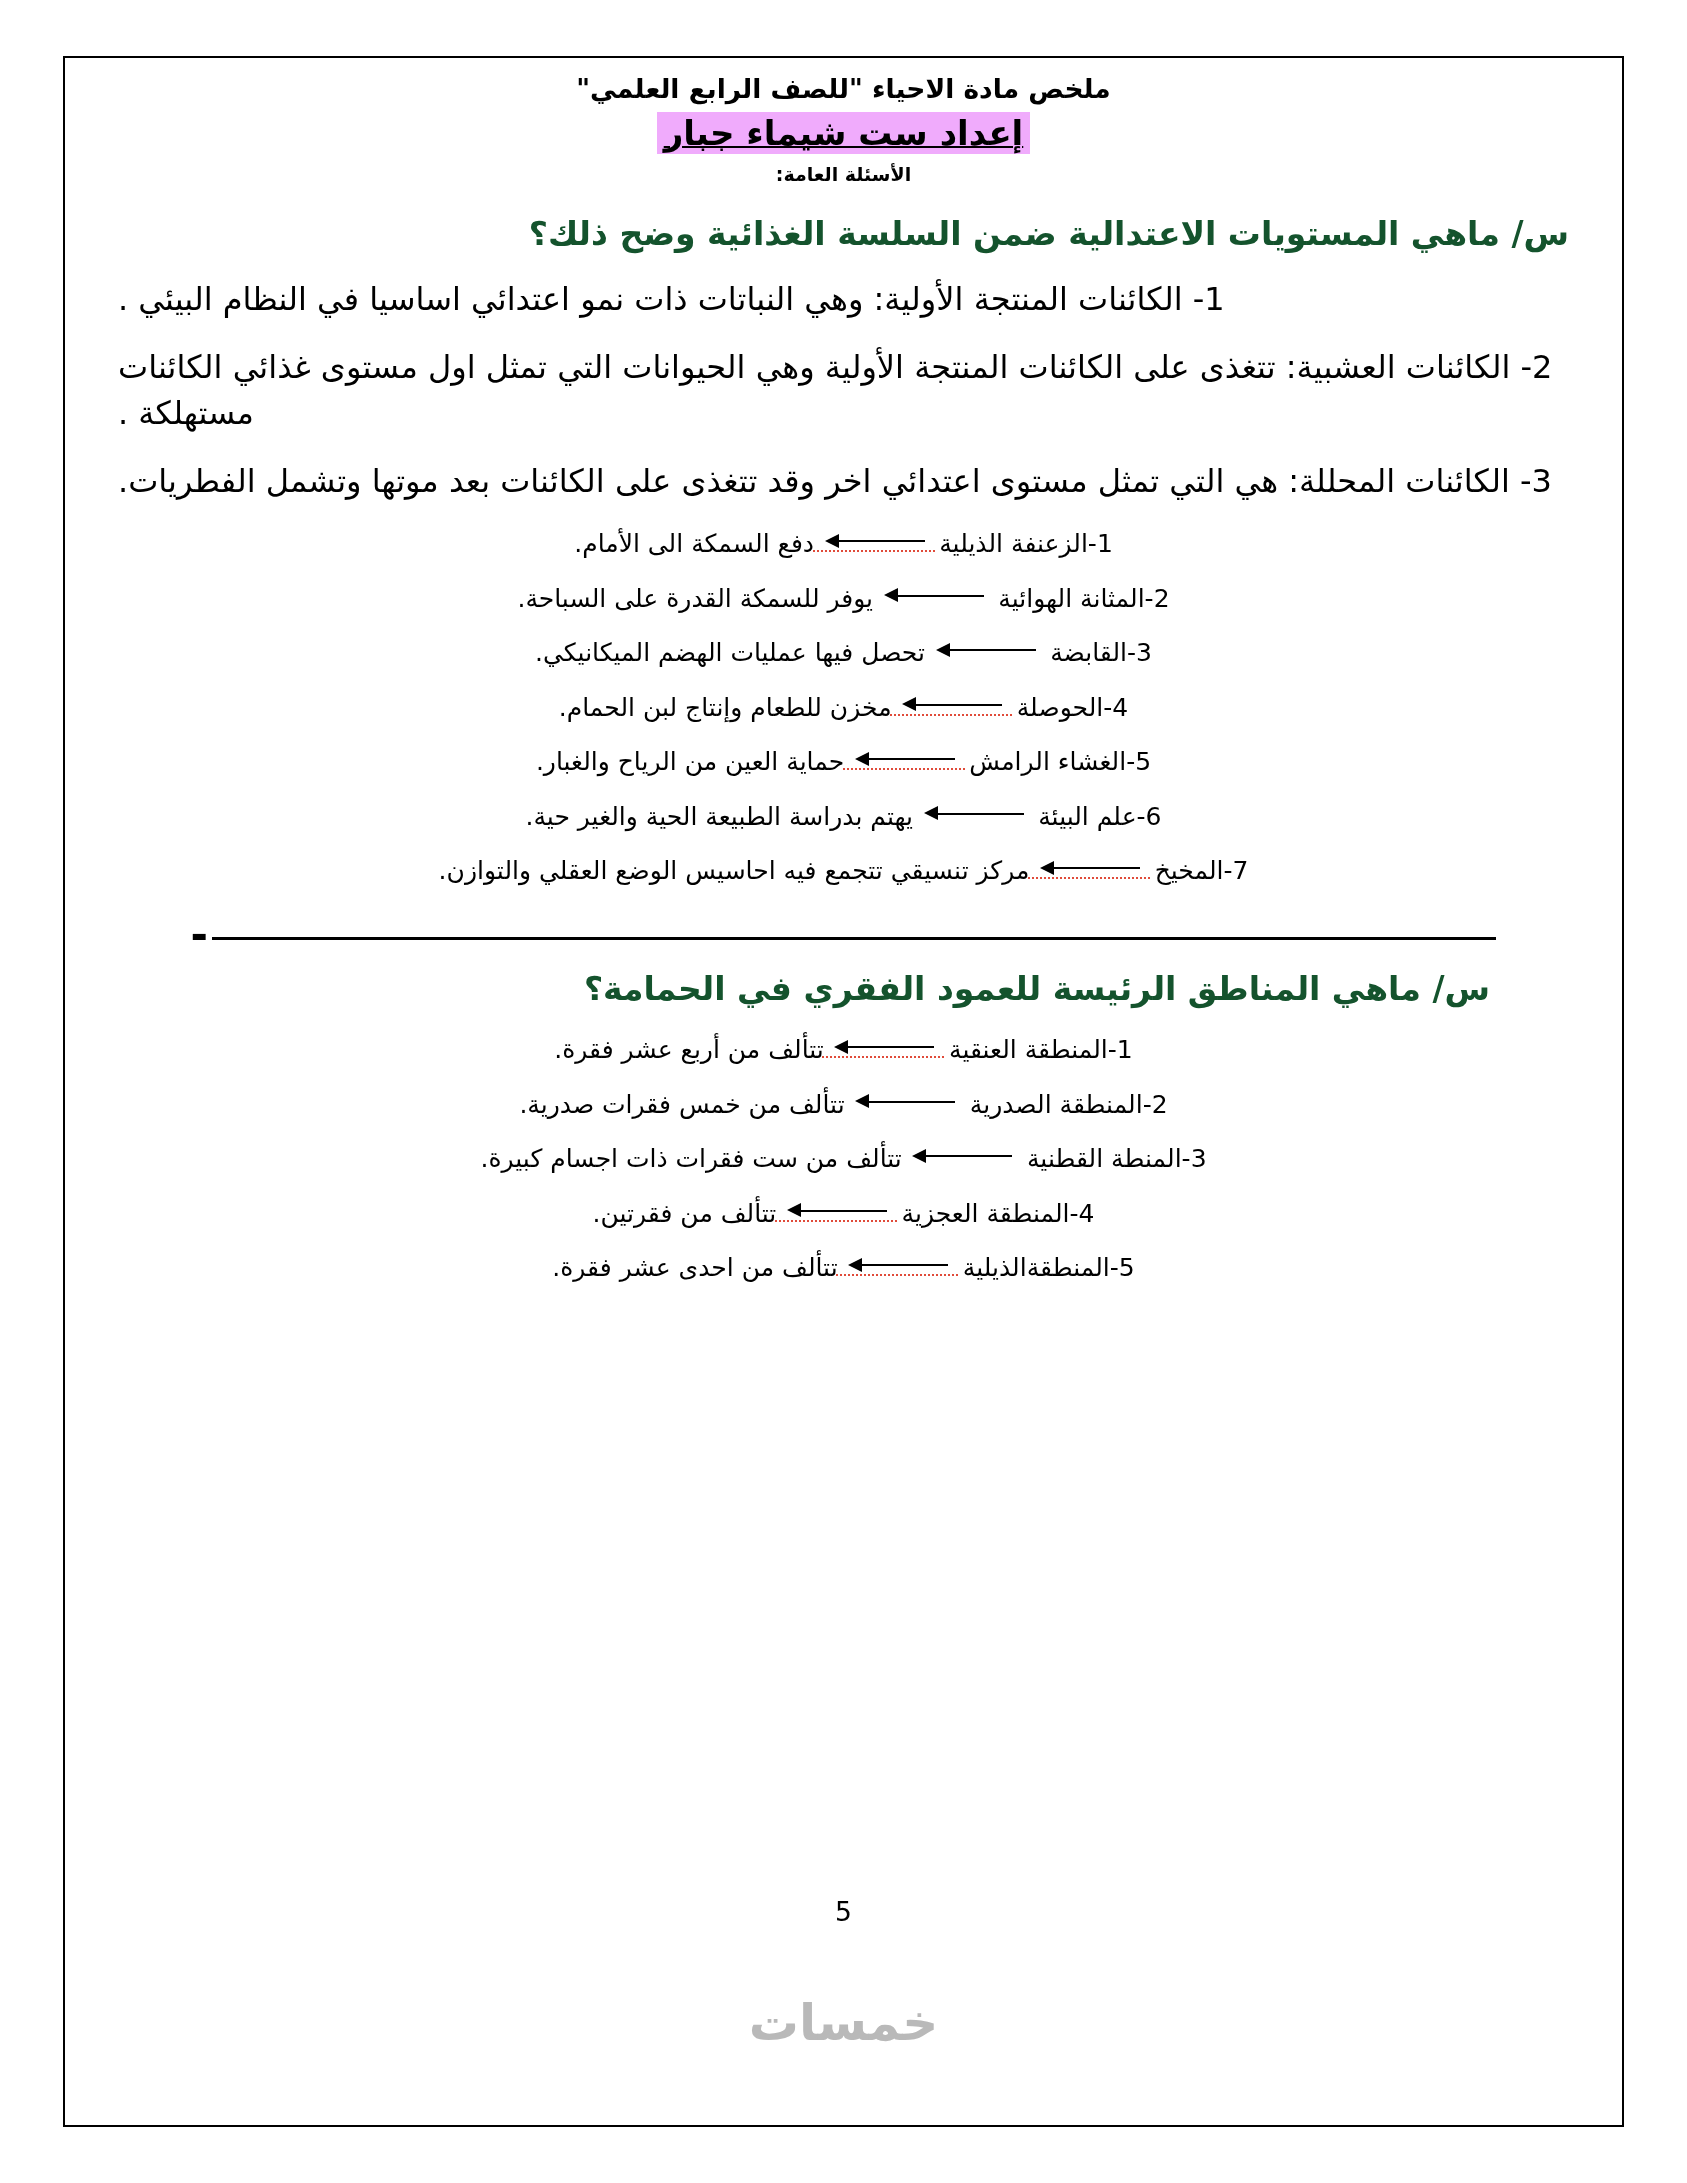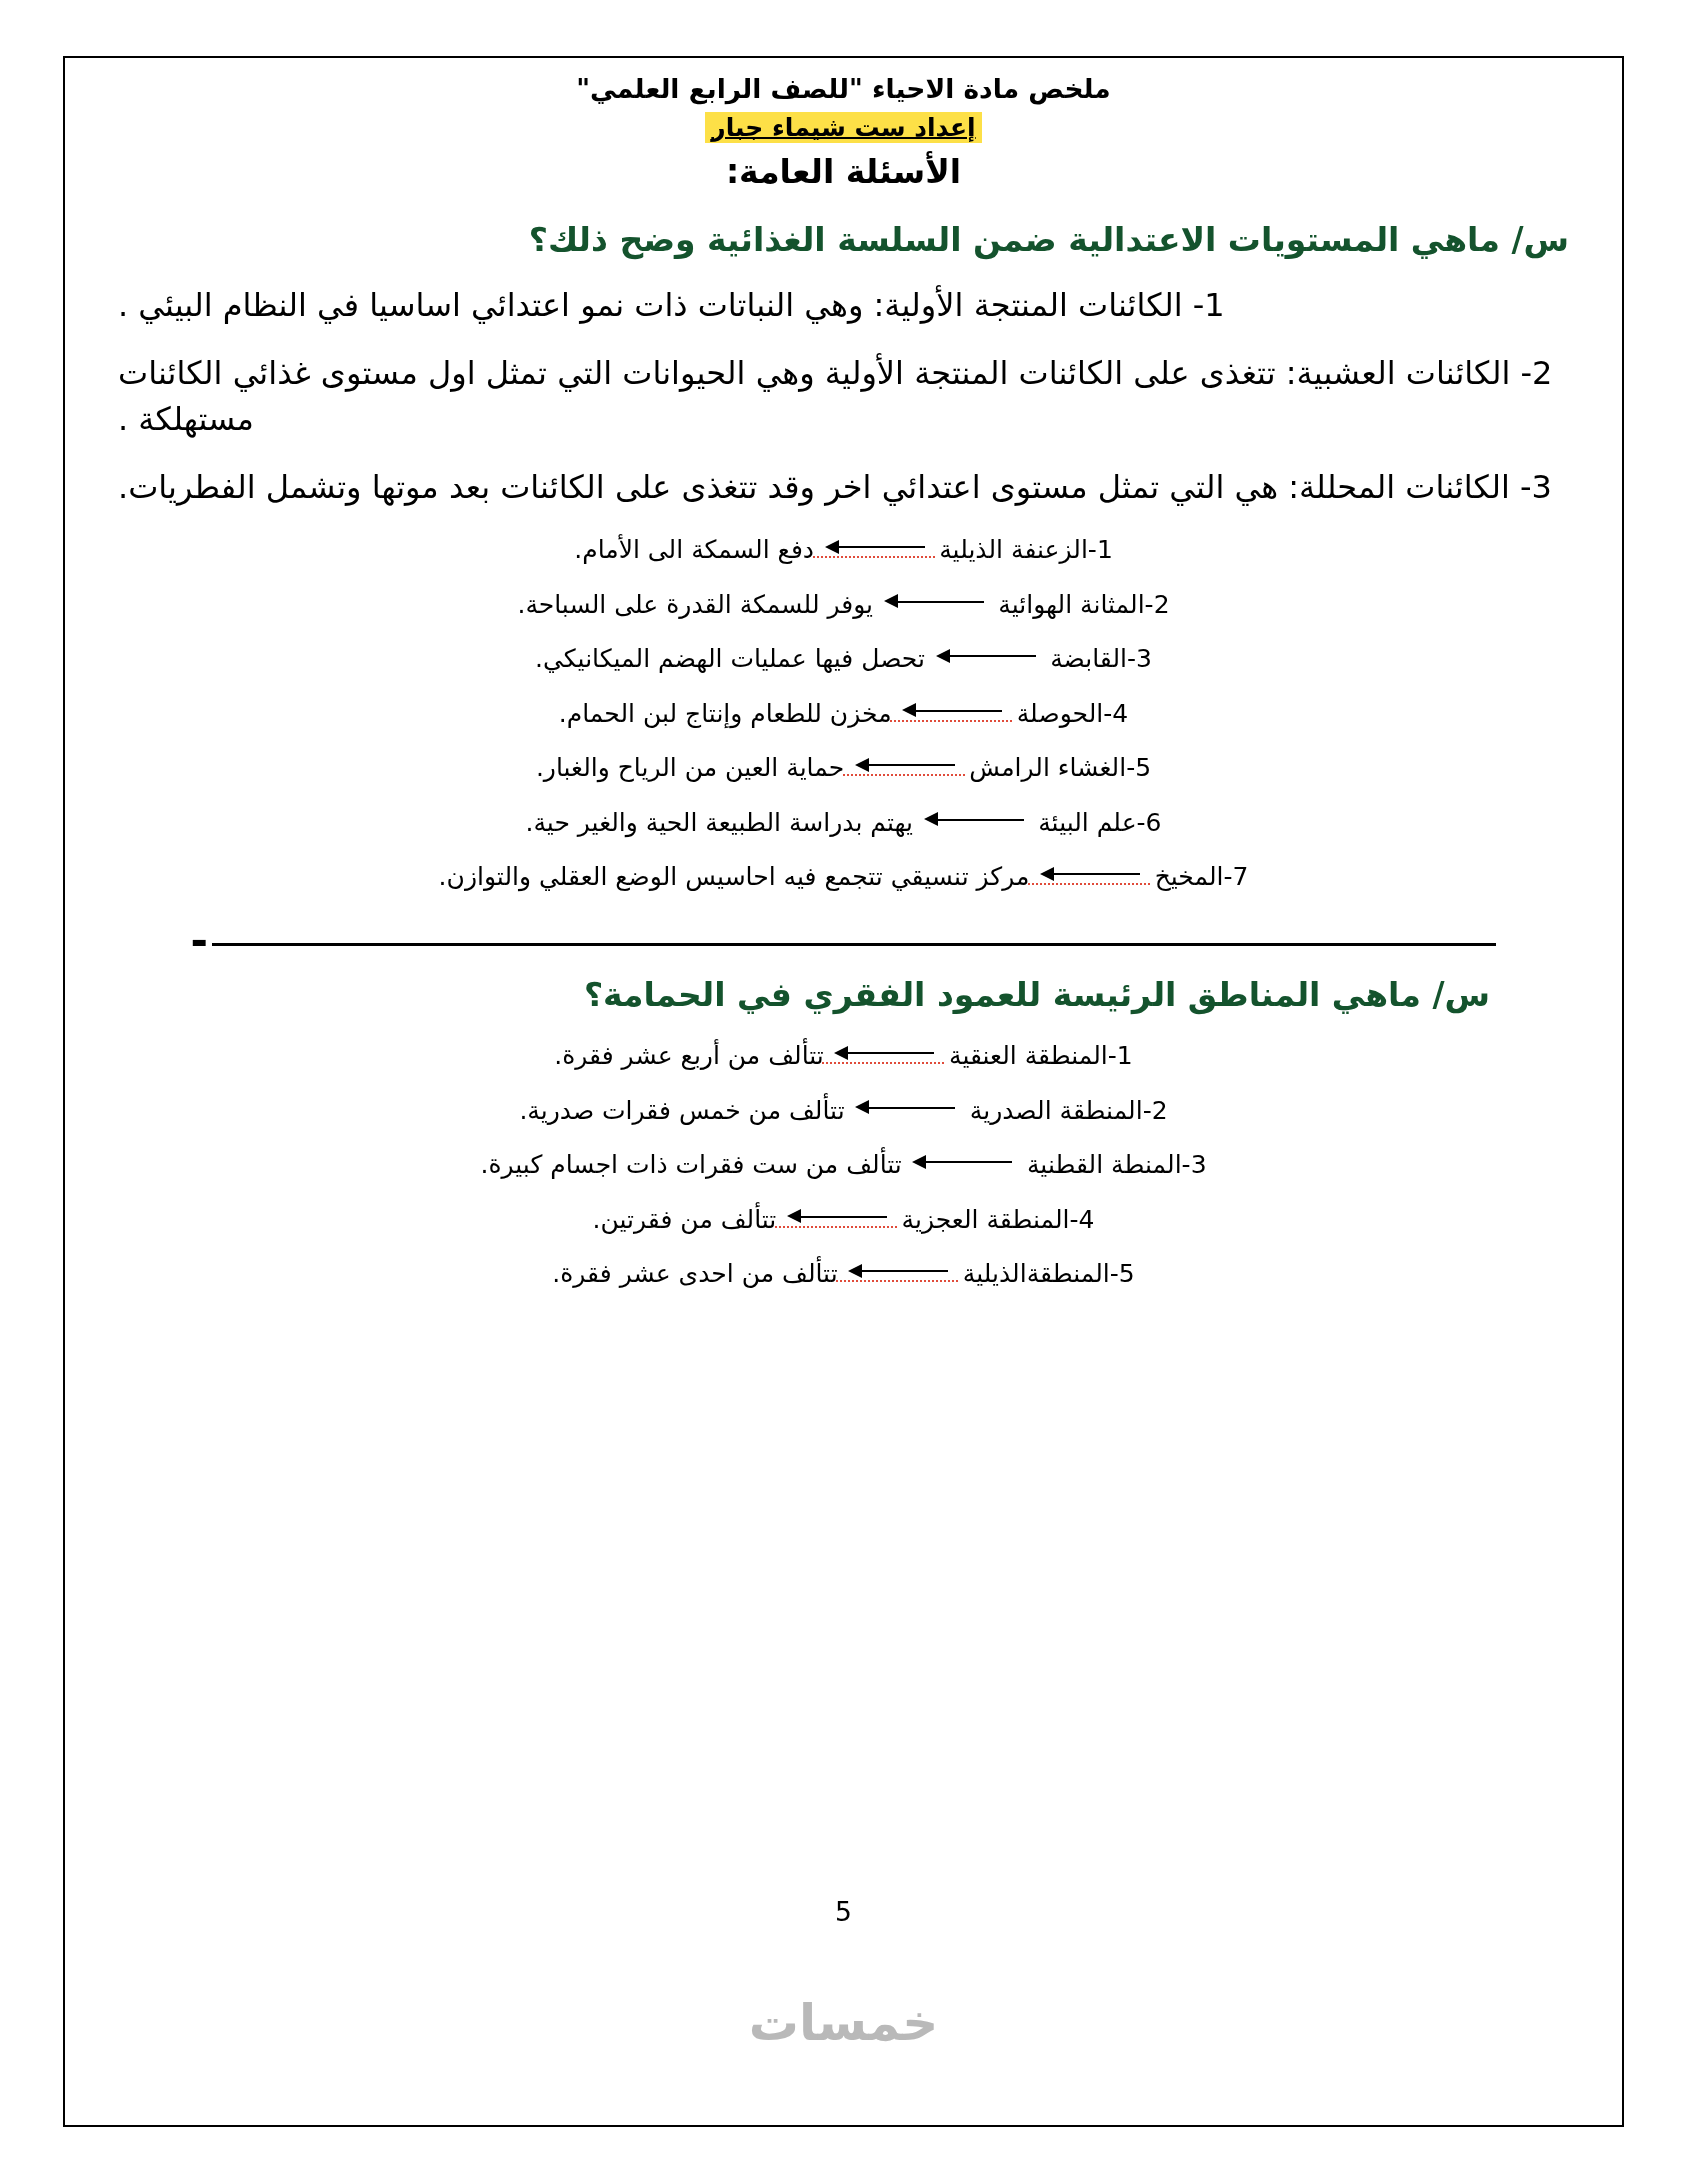--- a/index.html
+++ b/index.html
@@ -12,27 +12,27 @@
   .frame{
     position:absolute;left:63px;top:56px;width:1561px;height:2071px;
     border:2px solid #000;box-sizing:border-box;
     padding:14.6px 53px 0 53px;direction:rtl;
   }
   .title{
     text-align:center;font-weight:bold;font-size:26.5px;letter-spacing:0.3px;
   }
   .prepared{text-align:center;margin-top:9.3px;}
   .prepared .highlight{
-    background:#fde047;font-weight:bold;font-size:25px;
+    background:#f0abfc;font-weight:bold;font-size:34px;
     text-decoration:underline;text-decoration-thickness:2px;
     padding:1.3px 6.6px;
     margin-top:23px;
   }
   .section-label{
-    text-align:center;font-weight:bold;font-size:33px;margin-top:10.6px;
+    text-align:center;font-weight:bold;font-size:19px;margin-top:10.6px;
   }
   .q-heading{
     color:#14532d;font-weight:bold;font-size:33px;
     text-align:right;margin:28px 0 9.3px 0;line-height:1.25;
   }
   .q-heading.indented{padding-right:79px;}
   .answer{
     font-size:32px;line-height:1.42;text-align:left;
     margin:22.5px 0;white-space:normal;
   }

